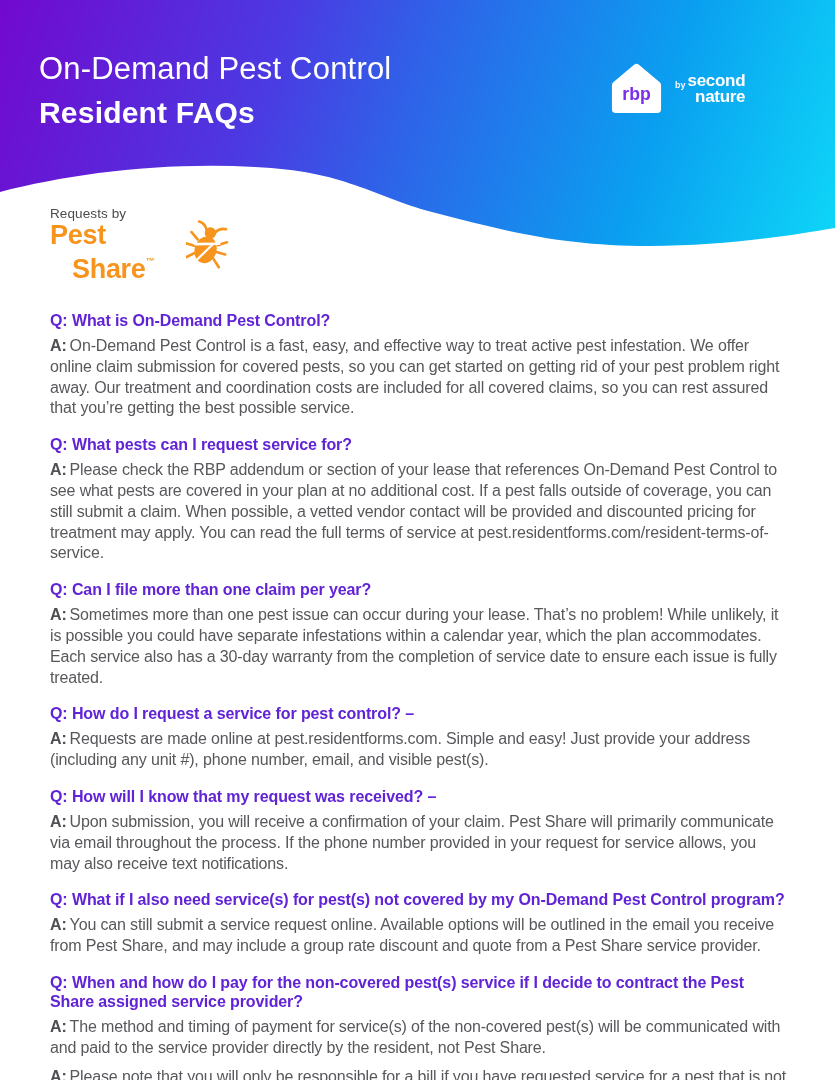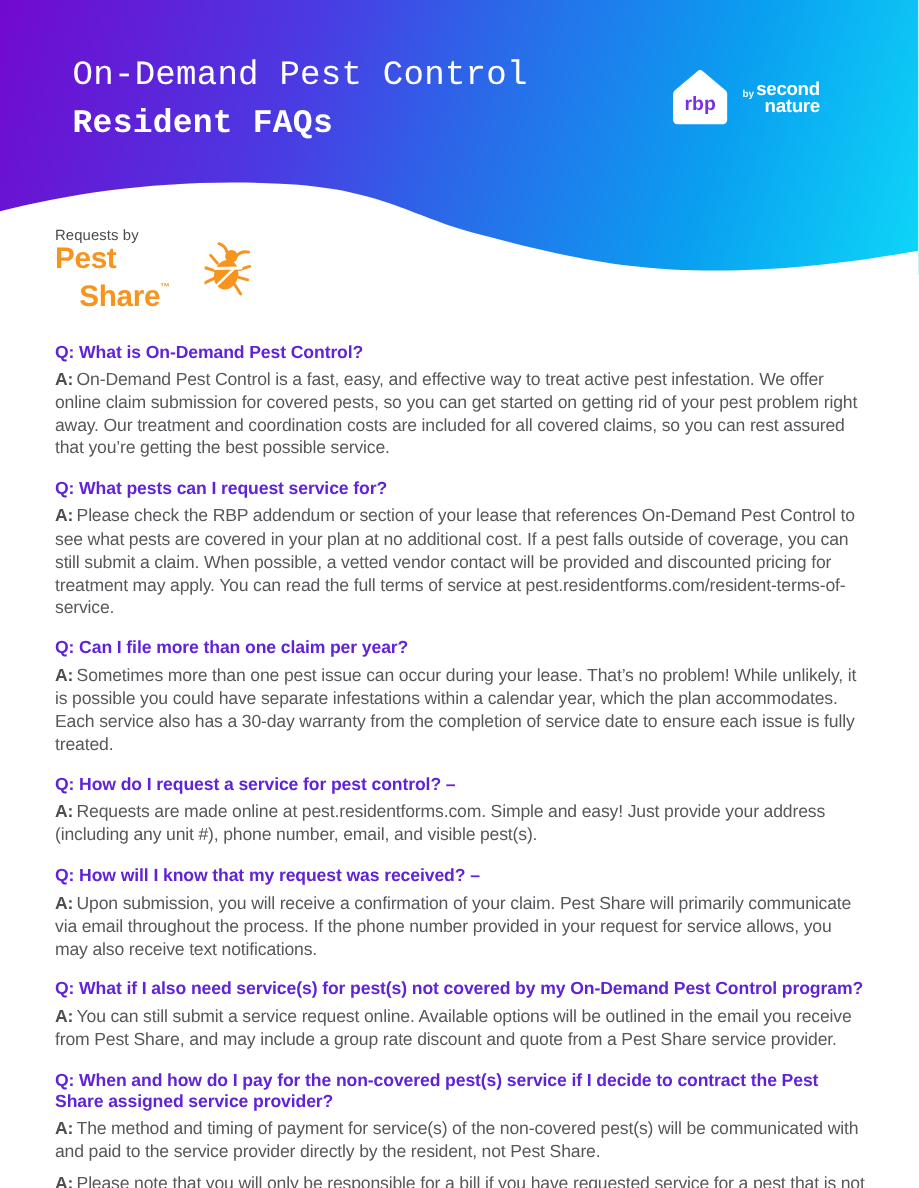--- a/index.html
+++ b/index.html
@@ -24,24 +24,23 @@
   .header-wave {
     position: absolute;
     left: 0;
     bottom: 0;
     width: 835px;
     height: 91px;
     display: block;
   }
   .titles {
     position: absolute;
-    left: 66px;
+    left: 39px;
     top: 50px;
     color: #ffffff;
-    font-family: Liberation Mono, monospace;
   }
   .title-line1 {
     font-size: 31px;
     font-weight: 400;
     letter-spacing: 0.2px;
     line-height: 38px;
   }
   .title-line2 {
     font-size: 30px;
     font-weight: 700;

